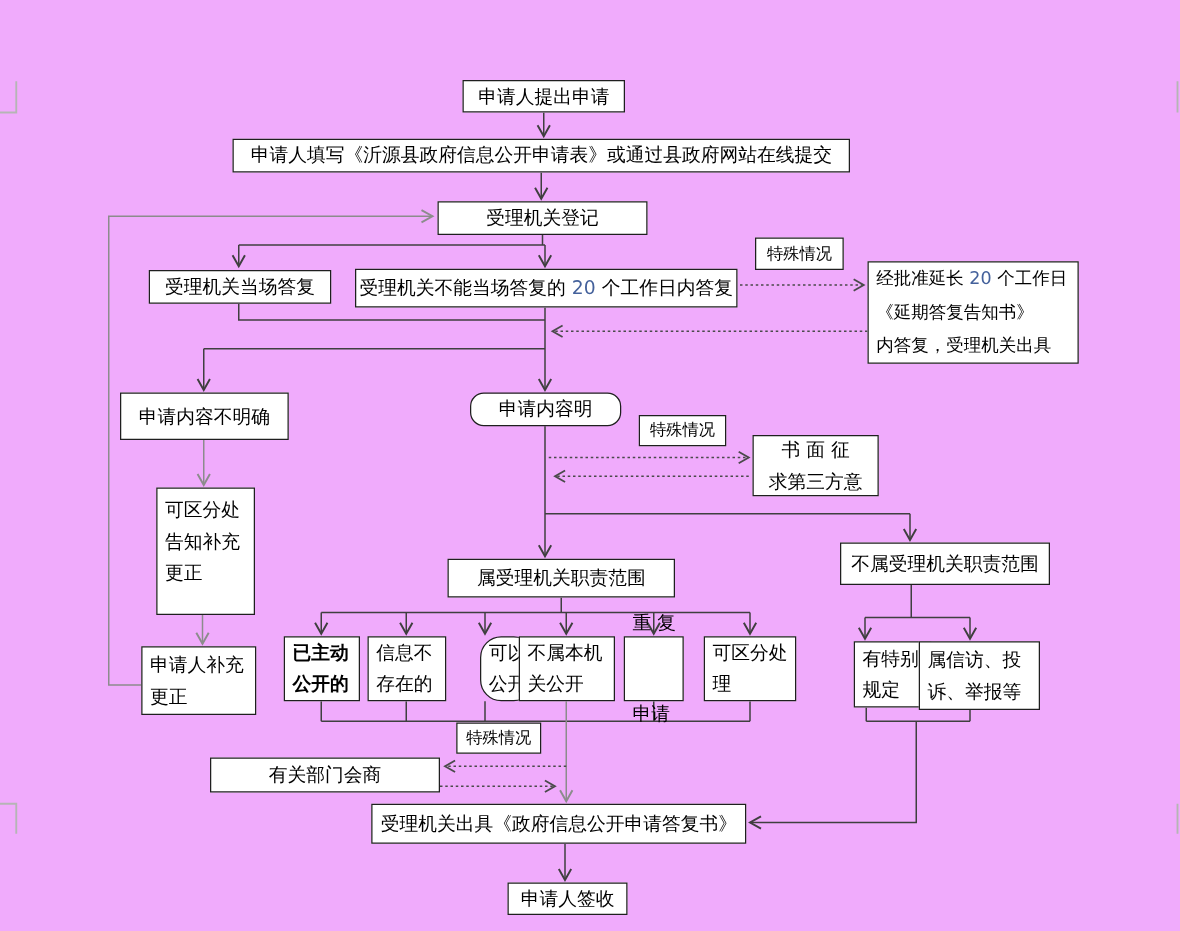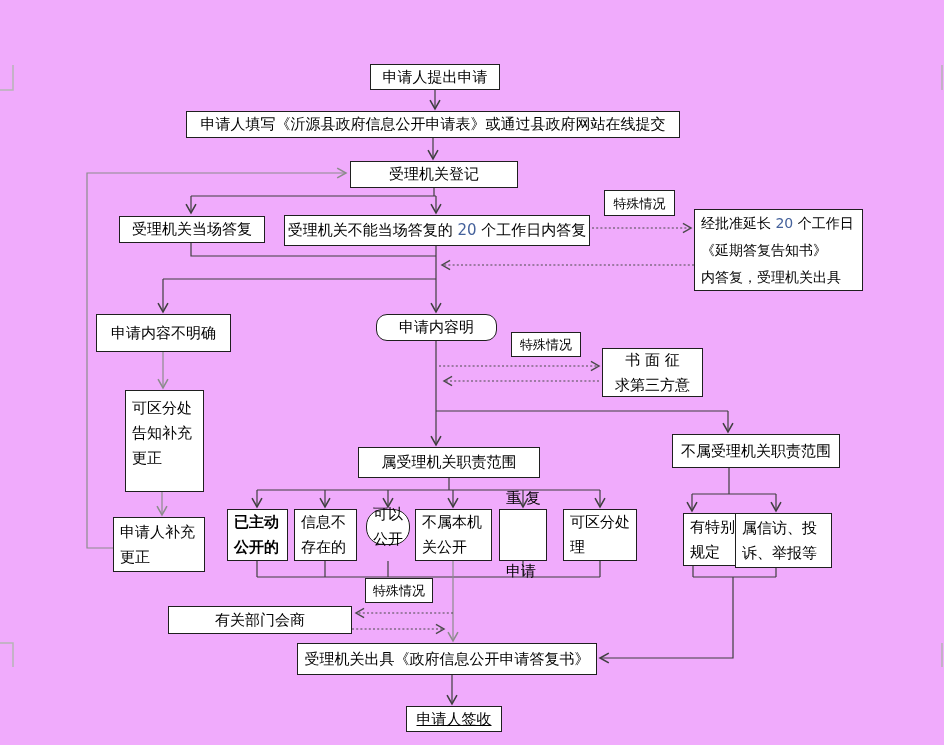--- a/index.html
+++ b/index.html
@@ -133,21 +133,21 @@
         <div class="bline">不属受理机关职责范围</div>
       </div>
       <div class="box l" style="left: 227px; top: 509px; width: 61px; height: 52px; border-color: rgb(31, 31, 31); font-weight: bold;">
         <div class="bline">已主动</div>
         <div class="bline">公开的</div>
       </div>
       <div class="box l" style="left: 294px; top: 509px; width: 63px; height: 52px; border-color: rgb(31, 31, 31);">
         <div class="bline">信息不</div>
         <div class="bline">存在的</div>
       </div>
-      <div class="box l" style="left: 366px; top: 509px; width: 44px; height: 36px; border-color: rgb(31, 31, 31); border-radius: 17px;">
+      <div class="box l" style="left: 384px; top: 509px; width: 44px; height: 52px; border-color: rgb(31, 31, 31); border-radius: 17px;">
         <div class="bline">可以</div>
         <div class="bline">公开</div>
       </div>
       <div class="box l" style="left: 415px; top: 509px; width: 77px; height: 52px; border-color: rgb(31, 31, 31);">
         <div class="bline">不属本机</div>
         <div class="bline">关公开</div>
       </div>
       <div class="box l" style="left: 499px; top: 509px; width: 48px; height: 52px; border-color: rgb(31, 31, 31); gap: 48px;">
         <div class="bline">重 复</div>
         <div class="bline">申请</div>
@@ -175,17 +175,17 @@
       </div>
       <div class="box l t" style="left: 125px; top: 390px; width: 79px; height: 102px; border-color: rgb(31, 31, 31);">
         <div class="bline">可区分处</div>
         <div class="bline">告知补充</div>
         <div class="bline">更正</div>
       </div>
       <div class="box l" style="left: 113px; top: 517px; width: 92px; height: 55px; border-color: rgb(31, 31, 31);">
         <div class="bline">申请人补充</div>
         <div class="bline">更正</div>
       </div>
-      <div class="box c" style="left: 406px; top: 706px; width: 96px; height: 26px; border-color: rgb(31, 31, 31); text-decoration: underline;">
+      <div class="box c" style="left: 406px; top: 706px; width: 96px; height: 26px; border-color: rgb(31, 31, 31);">
         <div class="bline">申请人签收</div>
       </div>
     </div>
 </div>
 
 </body></html>

